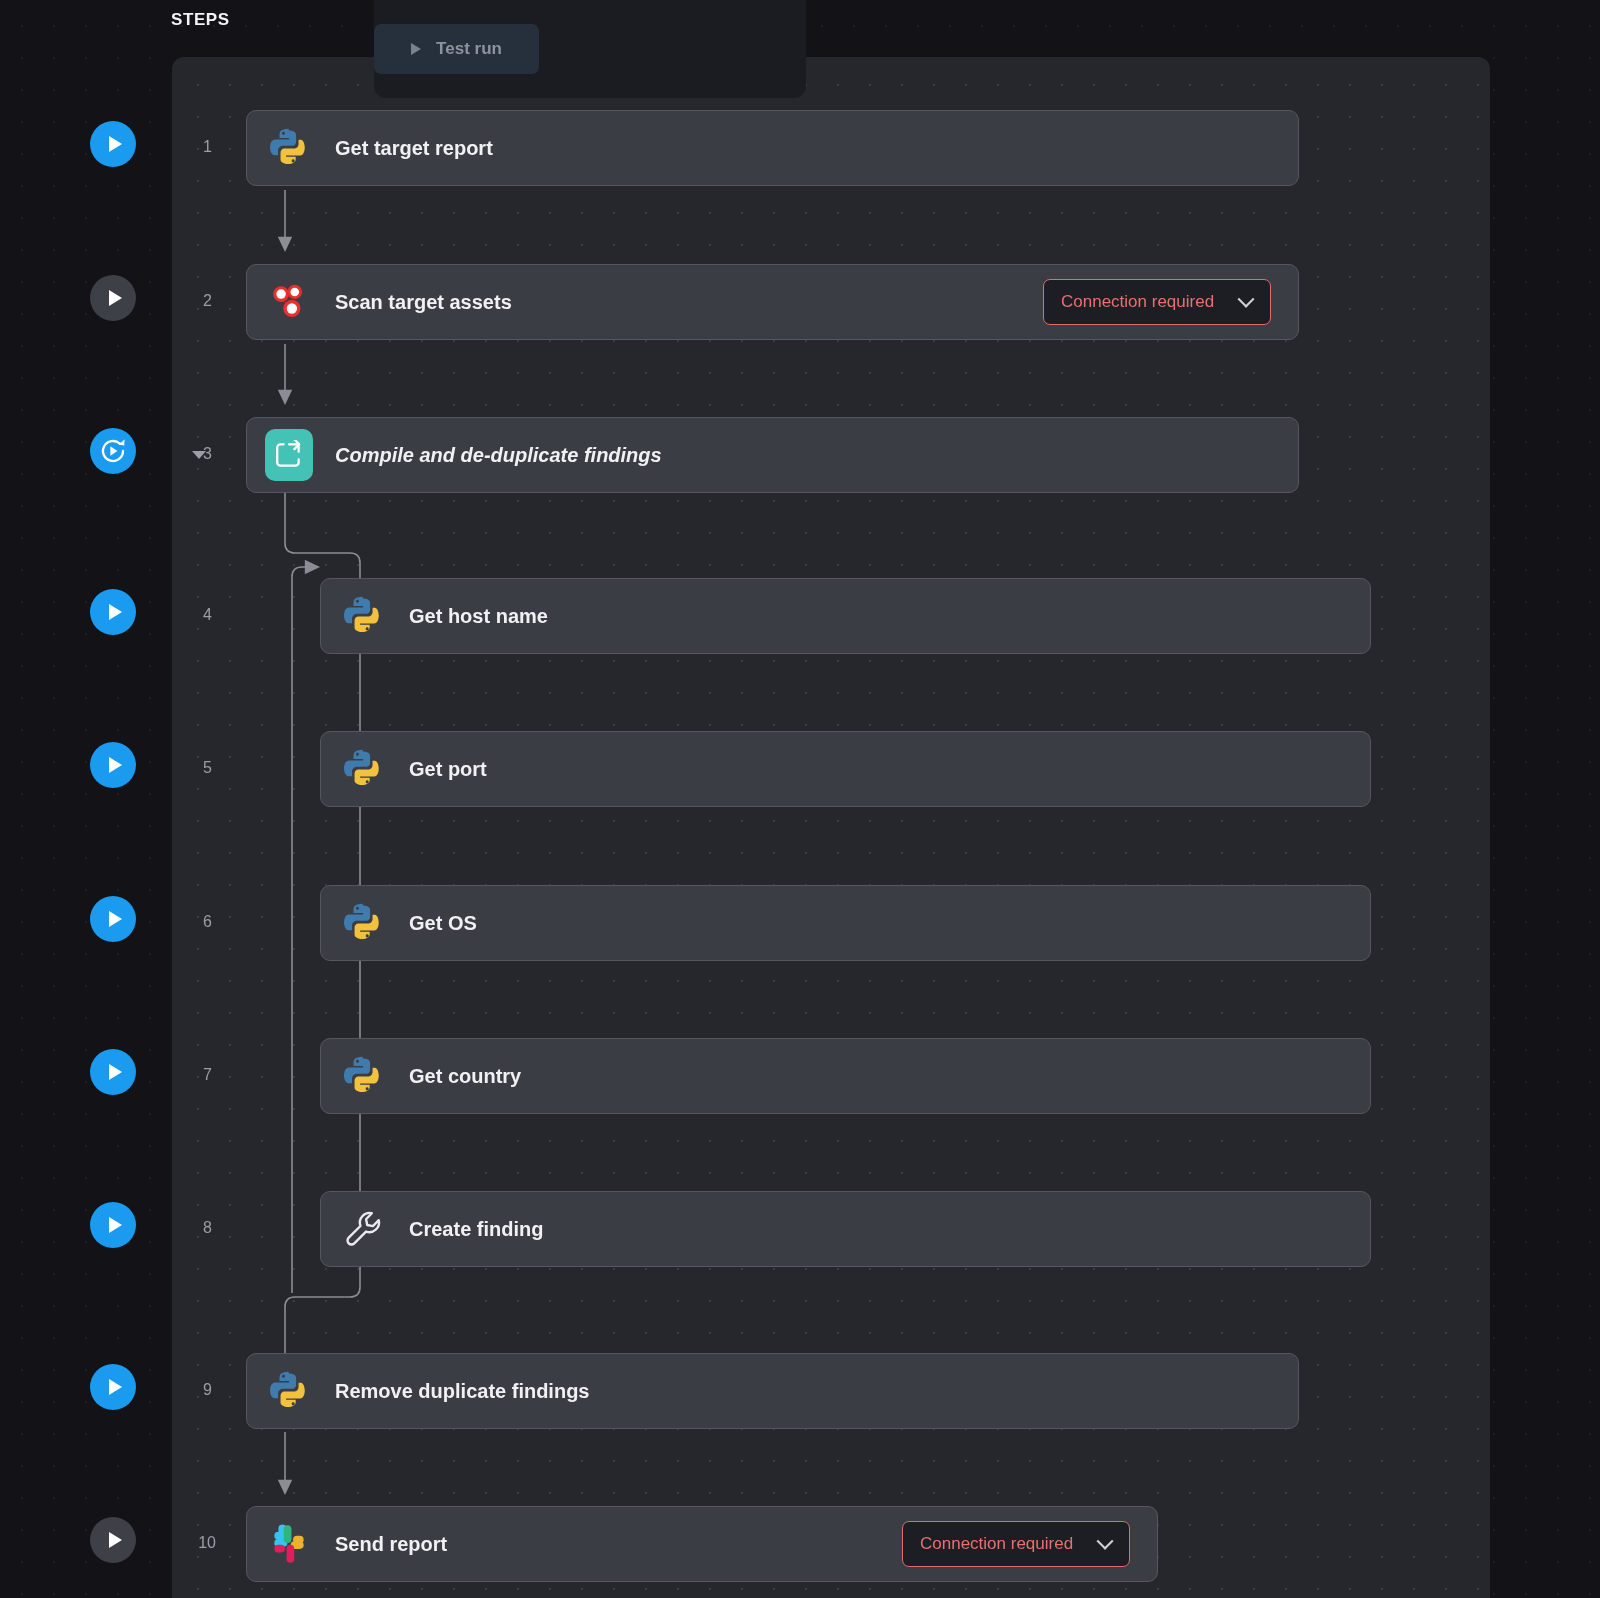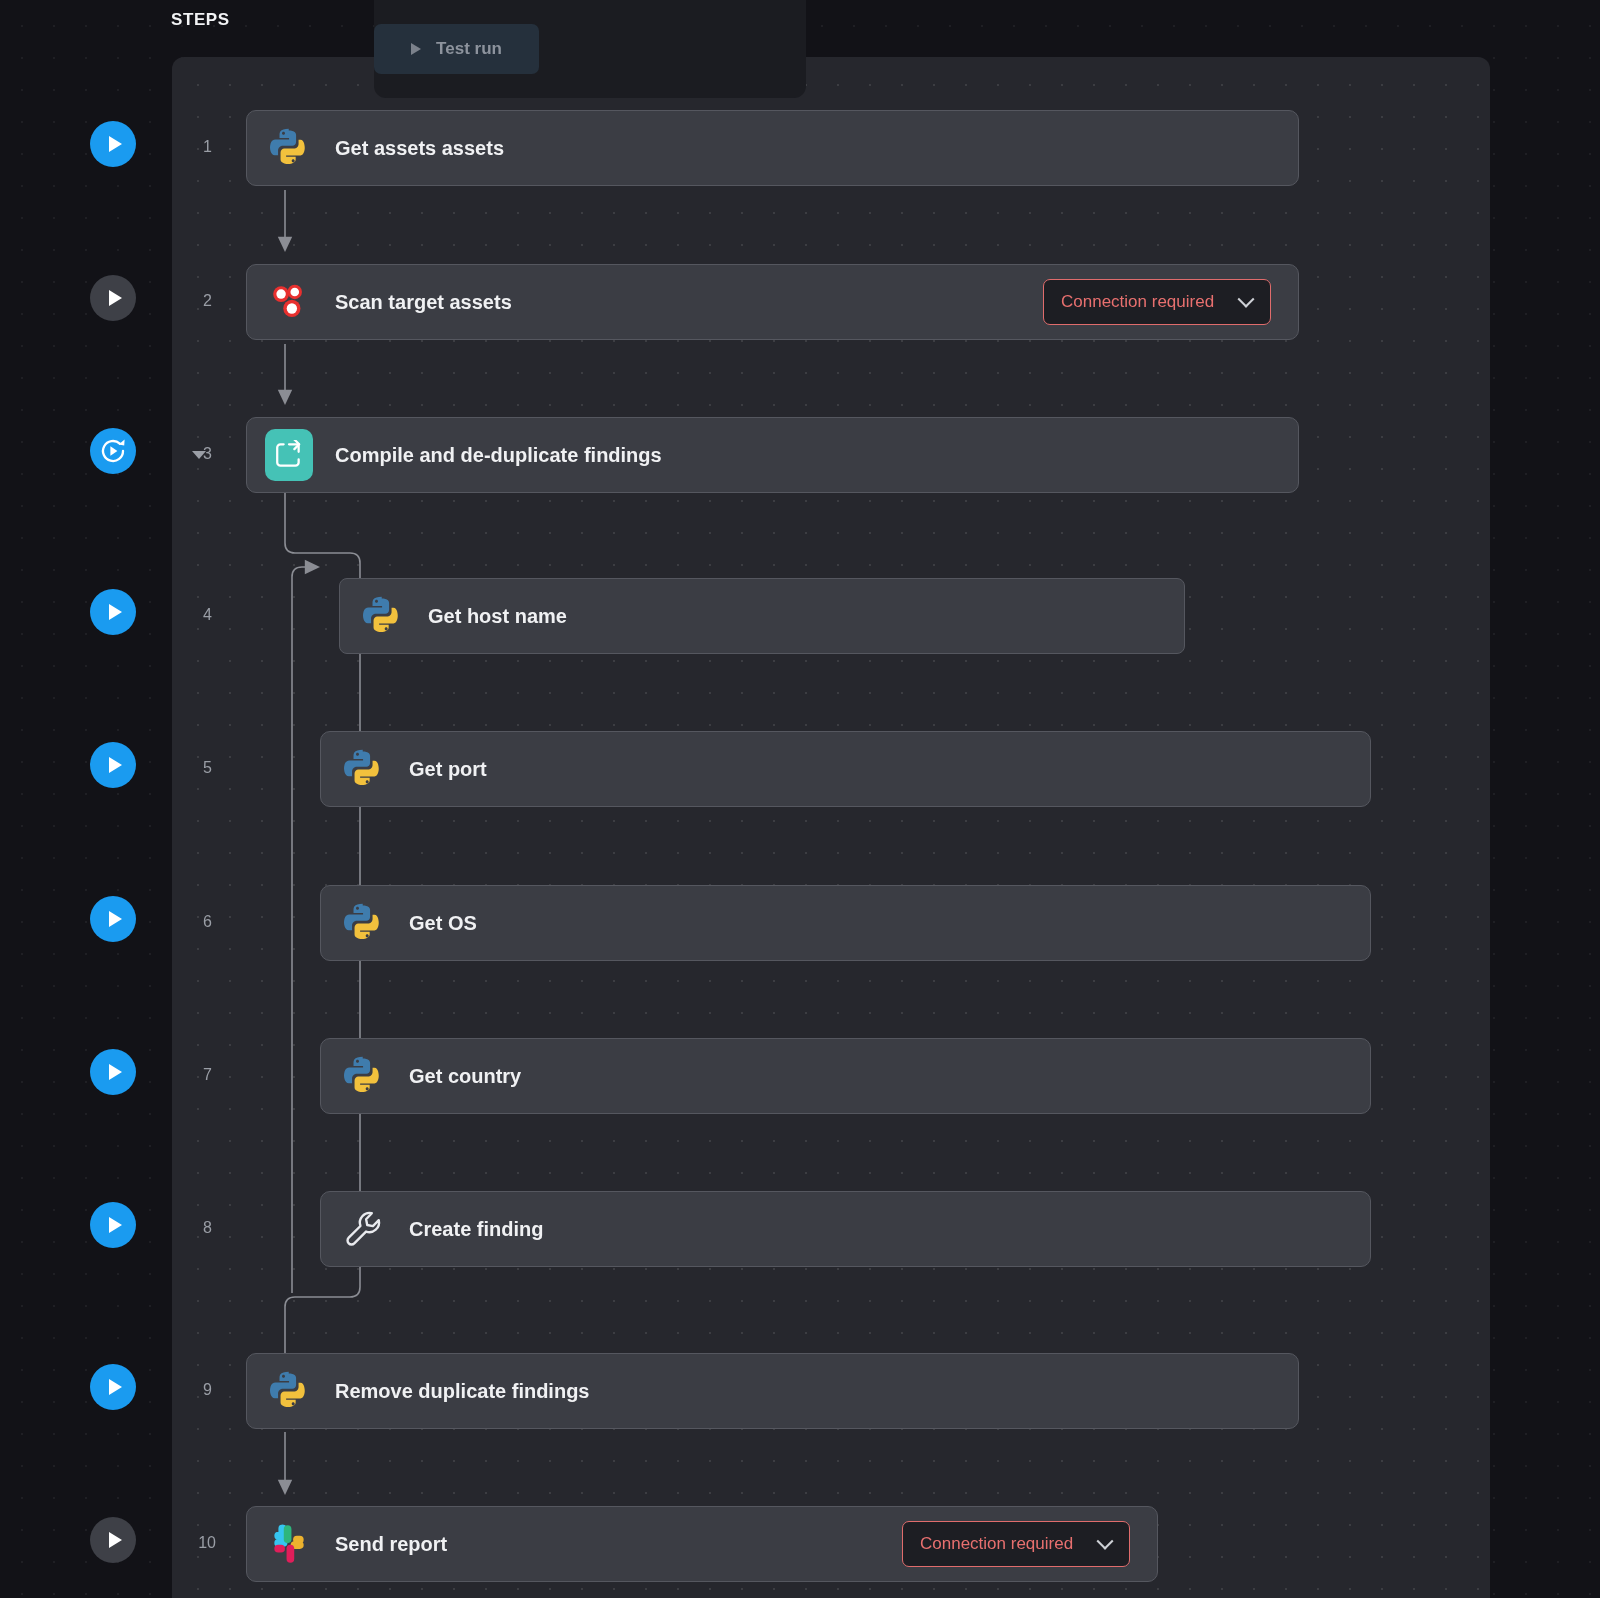--- a/index.html
+++ b/index.html
@@ -215,21 +215,21 @@
         <span class="tri"></span>
       </div>
       <div class="stepnum" style="left: 178px; top: 138px;">1</div>
       <div class="card" style="left: 246px; top: 110px; width: 1053px;">
         <div class="ico">
           <svg class="pyico" viewBox="0 0 64 64" xmlns="http://www.w3.org/2000/svg">
     <path fill="#3f7cad" d="M31.6 4c-6.2 0-10.3 1.5-12 3.7-1.1 1.4-1.4 3.2-1.4 5.2v4.7h13.9v1.9H12.4c-3.2 0-6.2 2.1-7.2 5.8-1.1 4.2-1.1 6.9 0 11.3 1 3.4 2.9 5.8 6.1 5.8h4.8v-6.7c0-3.6 3.1-6.8 6.9-6.8h13.8c3 0 5.5-2.5 5.5-5.6V12.9c0-3-2.4-5.3-5.4-5.8-1.7-.3-3.5-.5-5.3-.5zm-7.6 4.3c1.2 0 2.2 1 2.2 2.3 0 1.2-1 2.2-2.2 2.2s-2.2-1-2.2-2.2c0-1.3 1-2.3 2.2-2.3z"></path>
     <path fill="#f2c13d" d="M45.9 19.5v6.5c0 3.8-3.2 6.9-6.9 6.9H25.2c-3 0-5.5 2.6-5.5 5.6v10.4c0 3 2.6 4.7 5.5 5.6 3.5 1 6.8 1.2 11 0 2.8-.8 5.5-2.4 5.5-5.6v-4.2H27.8v-1.9h20.8c3.2 0 4.4-2.2 5.5-5.6 1.1-3.5 1.1-6.8 0-11.3-.8-3.3-2.3-5.8-5.5-5.8h-2.7zM38.1 48.2c1.2 0 2.2 1 2.2 2.2 0 1.3-1 2.3-2.2 2.3s-2.2-1-2.2-2.3c0-1.2 1-2.2 2.2-2.2z"></path>
   </svg>
         </div>
-        <div class="title">Get assets assets</div>
+        <div class="title">Get target report</div>
         <div class="spacer"></div>
       </div>
       <div class="runbtn grey" style="top: 275px;">
         <span class="tri"></span>
       </div>
       <div class="stepnum" style="left: 178px; top: 292px;">2</div>
       <div class="card" style="left: 246px; top: 264px; width: 1053px;">
         <div class="ico">
           <svg viewBox="0 0 64 64" width="46" height="46" xmlns="http://www.w3.org/2000/svg">
     <circle cx="21" cy="21" r="11" fill="#e8302f"></circle>
@@ -249,39 +249,39 @@
       </div>
       <div class="runbtn blue loop" style="top: 428px;">
         <svg viewBox="0 0 34 34" width="34" height="34" fill="none">
         <path d="M27 17a10 10 0 1 1-3.2-7.3" stroke="#fff" stroke-width="2.3" stroke-linecap="round"></path>
         <path d="M28.6 5.6 L28.2 11.4 L22.6 10.6 Z" fill="#fff"></path>
         <path d="M14.4 12.2 L21.4 17 L14.4 21.8 Z" fill="#fff"></path>
       </svg>
       </div>
       <div class="caret" style="left: 192px; top: 451px;"></div>
       <div class="stepnum" style="left: 178px; top: 445px;">3</div>
-      <div class="card" style="left: 246px; top: 417px; width: 1053px;">
+      <div class="card" style="left: 246px; top: 417px; width: 1053px; font-style: italic;">
         <div class="ico">
           <span class="loopico">
     <svg viewBox="0 0 28 28" width="30" height="30" fill="none" stroke="#ffffff" stroke-width="2.1" stroke-linecap="round" stroke-linejoin="round">
       <path d="M9 4 H6 a3 3 0 0 0 -3 3 V21 a3 3 0 0 0 3 3 H20 a3 3 0 0 0 3 -3 V18"></path>
       <path d="M23 4 H14"></path>
               <path d="M19 8.5 L23.5 4 L19 -0.5" transform="translate(0,0)"></path>
       <path d="M23 4 L23 11"></path>
     </svg>
   </span>
         </div>
         <div class="title">Compile and de-duplicate findings</div>
         <div class="spacer"></div>
       </div>
       <div class="runbtn blue" style="top: 589px;">
         <span class="tri"></span>
       </div>
       <div class="stepnum" style="left: 178px; top: 606px;">4</div>
-      <div class="card" style="left: 339px; top: 578px; width: 846px; border-radius: 8px;">
+      <div class="card" style="left: 320px; top: 578px; width: 1051px;">
         <div class="ico">
           <svg class="pyico" viewBox="0 0 64 64" xmlns="http://www.w3.org/2000/svg">
     <path fill="#3f7cad" d="M31.6 4c-6.2 0-10.3 1.5-12 3.7-1.1 1.4-1.4 3.2-1.4 5.2v4.7h13.9v1.9H12.4c-3.2 0-6.2 2.1-7.2 5.8-1.1 4.2-1.1 6.9 0 11.3 1 3.4 2.9 5.8 6.1 5.8h4.8v-6.7c0-3.6 3.1-6.8 6.9-6.8h13.8c3 0 5.5-2.5 5.5-5.6V12.9c0-3-2.4-5.3-5.4-5.8-1.7-.3-3.5-.5-5.3-.5zm-7.6 4.3c1.2 0 2.2 1 2.2 2.3 0 1.2-1 2.2-2.2 2.2s-2.2-1-2.2-2.2c0-1.3 1-2.3 2.2-2.3z"></path>
     <path fill="#f2c13d" d="M45.9 19.5v6.5c0 3.8-3.2 6.9-6.9 6.9H25.2c-3 0-5.5 2.6-5.5 5.6v10.4c0 3 2.6 4.7 5.5 5.6 3.5 1 6.8 1.2 11 0 2.8-.8 5.5-2.4 5.5-5.6v-4.2H27.8v-1.9h20.8c3.2 0 4.4-2.2 5.5-5.6 1.1-3.5 1.1-6.8 0-11.3-.8-3.3-2.3-5.8-5.5-5.8h-2.7zM38.1 48.2c1.2 0 2.2 1 2.2 2.2 0 1.3-1 2.3-2.2 2.3s-2.2-1-2.2-2.3c0-1.2 1-2.2 2.2-2.2z"></path>
   </svg>
         </div>
         <div class="title">Get host name</div>
         <div class="spacer"></div>
       </div>
       <div class="runbtn blue" style="top: 742px;">

